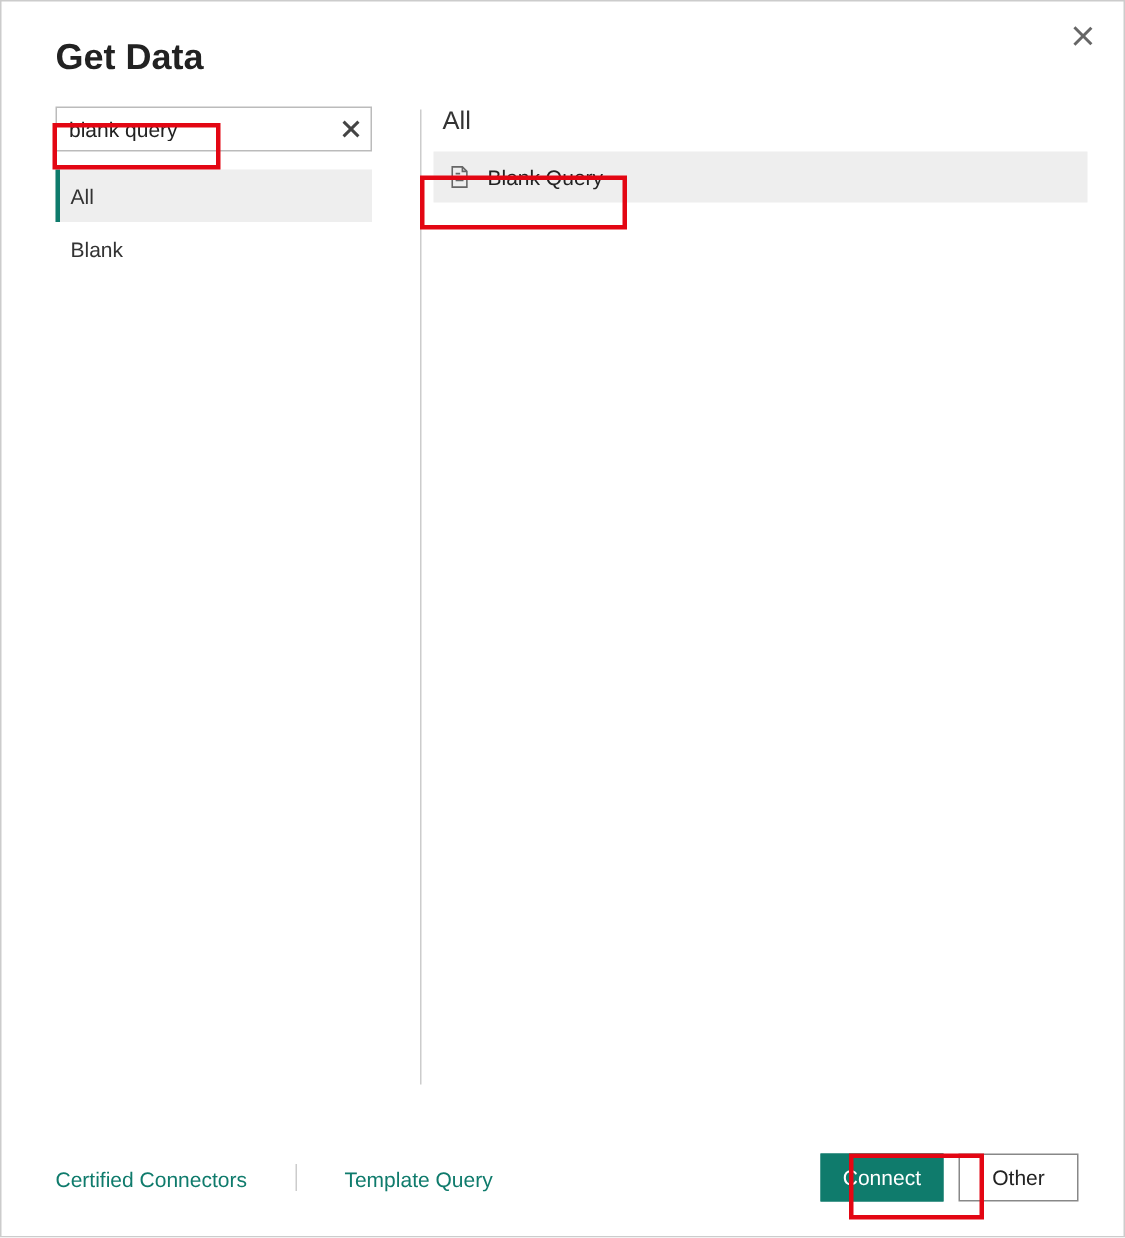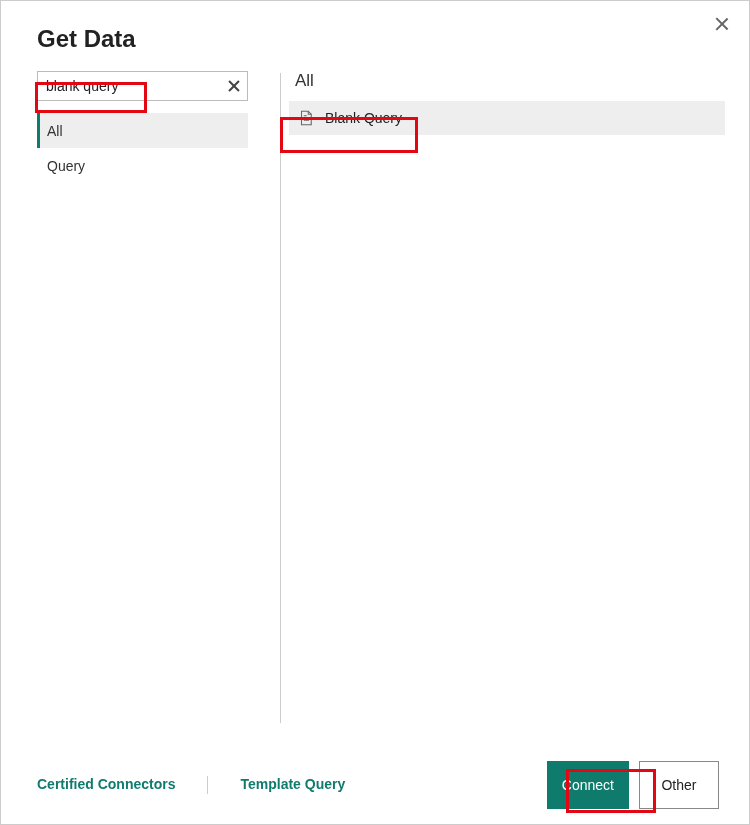--- a/index.html
+++ b/index.html
@@ -169,37 +169,36 @@
 
   
   .footer {
     height: 78px;
     display: flex;
     align-items: center;
     padding: 0 30px 0 36px;
   }
   .footer-links {
     display: flex;
-    align-items: flex-start;
+    align-items: flex-end;
     gap: 32px;
-    font-weight: bold;
   }
   .footer-link {
     font-size: 14px;
     color: #0f7b6c;
     cursor: pointer;
   }
   .footer-sep {
     width: 1px;
     height: 18px;
     background: #ccc;
   }
   .footer-spacer { flex: 1; }
   .btn {
-    height: 48px;
+    height: 32px;
     min-width: 80px;
     font-size: 14px;
     border: 1px solid #888;
     background: #fff;
     color: #222;
     cursor: pointer;
     padding: 0 14px;
   }
   .btn.primary {
     background: #0f7b6c;
@@ -233,21 +232,21 @@
     <div class="sidebar">
       <div class="search-wrap">
         <input class="search-input" type="text" value="blank query" style="">
         <div class="clear-x"></div>
       </div>
 
       <div class="cat-item active">
         <span>All</span>
       </div>
       <div class="cat-item">
-        <span>Query</span>
+        <span>Blank</span>
       </div>
     </div>
 
     <div class="divider"></div>
 
     <div class="panel">
       <div class="panel-title">All</div>
       <div class="result-row">
         <span class="result-icon">
           <svg viewBox="0 0 24 24">

